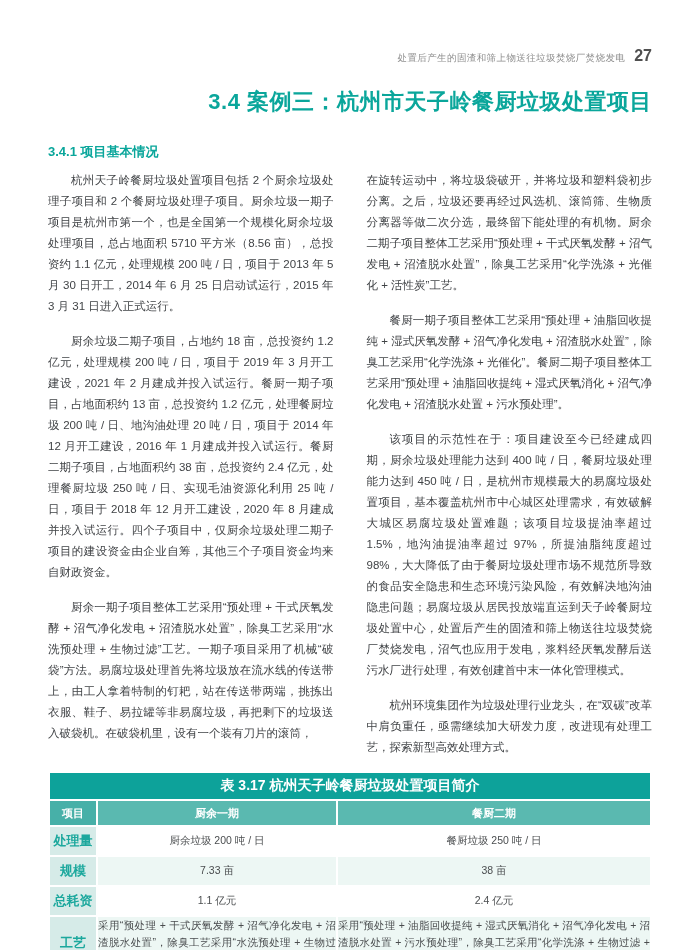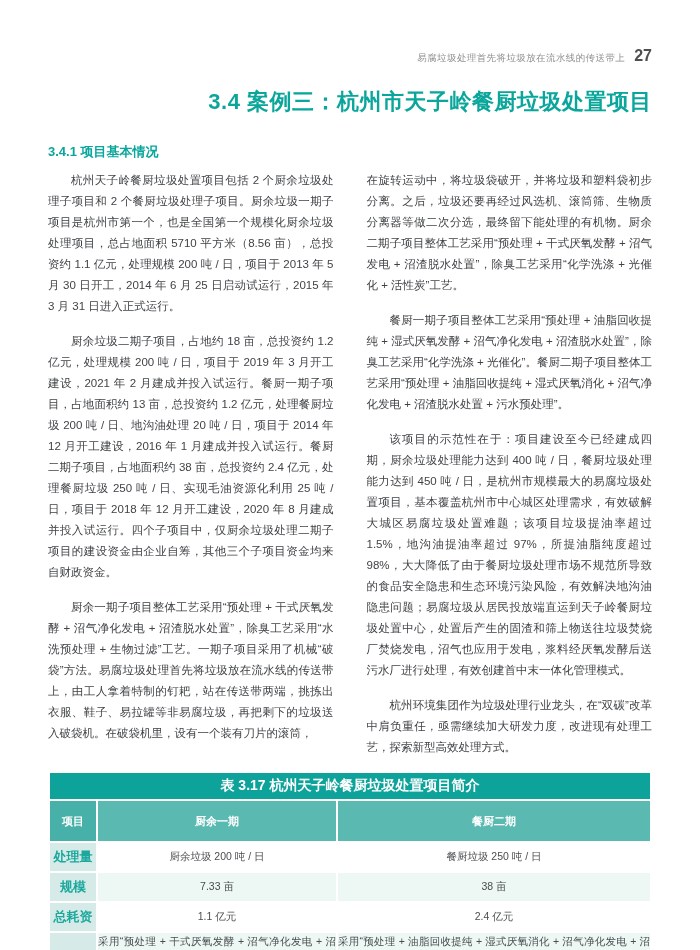--- a/index.html
+++ b/index.html
@@ -21,33 +21,33 @@
   .col{width:290px;font-size:11.5px;line-height:21px;color:#404346;text-align:justify;}
   .col p{margin:0 0 14px 0;text-indent:2em;}
   .col p.no-indent{text-indent:0;}
   .col p:last-child{margin-bottom:0;}
 
   
   .intro-table{margin-top:13px;width:604px;border-collapse:separate;border-spacing:2px;table-layout:fixed;}
   .intro-table td,.intro-table th{padding:0;vertical-align:middle;}
   .tbl-title-cell{background:#0da29a;color:#fff;font-size:14px;font-weight:bold;text-align:center;height:26px;}
   .tbl-head-corner{background:#47b0a8;color:#fff;font-size:11px;font-weight:bold;text-align:center;height:24px;}
-  .tbl-head-cell{background:#5ab9b0;color:#fff;font-size:11px;font-weight:bold;text-align:center;height:40px;}
+  .tbl-head-cell{background:#5ab9b0;color:#fff;font-size:11px;font-weight:bold;text-align:center;height:24px;}
   .tbl-label-cell{background:#d6ebe8;color:#1ca89d;font-size:13px;font-weight:bold;text-align:center;}
   .tbl-data-cell{background:#ffffff;color:#4a4d4f;font-size:10.5px;text-align:center;height:28px;}
   tr.tinted .tbl-data-cell{background:#edf7f4;}
   .tbl-process-cell{text-align:justify;padding:8px 10px;line-height:17px;height:auto;}
 </style>
 </head>
 <body>
 
 <div class="page">
 
   <div class="page-header">
-    <span class="booklet-title">易腐垃圾处理首先将垃圾放在流水线的传送带上</span>
+    <span class="booklet-title">处置后产生的固渣和筛上物送往垃圾焚烧厂焚烧发电</span>
     <span class="page-number">27</span>
   </div>
 
   <div class="doc-title">3.4 案例三：杭州市天子岭餐厨垃圾处置项目</div>
 
   <div class="section-heading">3.4.1 项目基本情况</div>
 
   <div class="columns">
     <div class="col">
       <p>杭州天子岭餐厨垃圾处置项目包括 2 个厨余垃圾处理子项目和 2 个餐厨垃圾处理子项目。厨余垃圾一期子项目是杭州市第一个，也是全国第一个规模化厨余垃圾处理项目，总占地面积 5710 平方米（8.56 亩），总投资约 1.1 亿元，处理规模 200 吨 / 日，项目于 2013 年 5 月 30 日开工，2014 年 6 月 25 日启动试运行，2015 年 3 月 31 日进入正式运行。</p>

